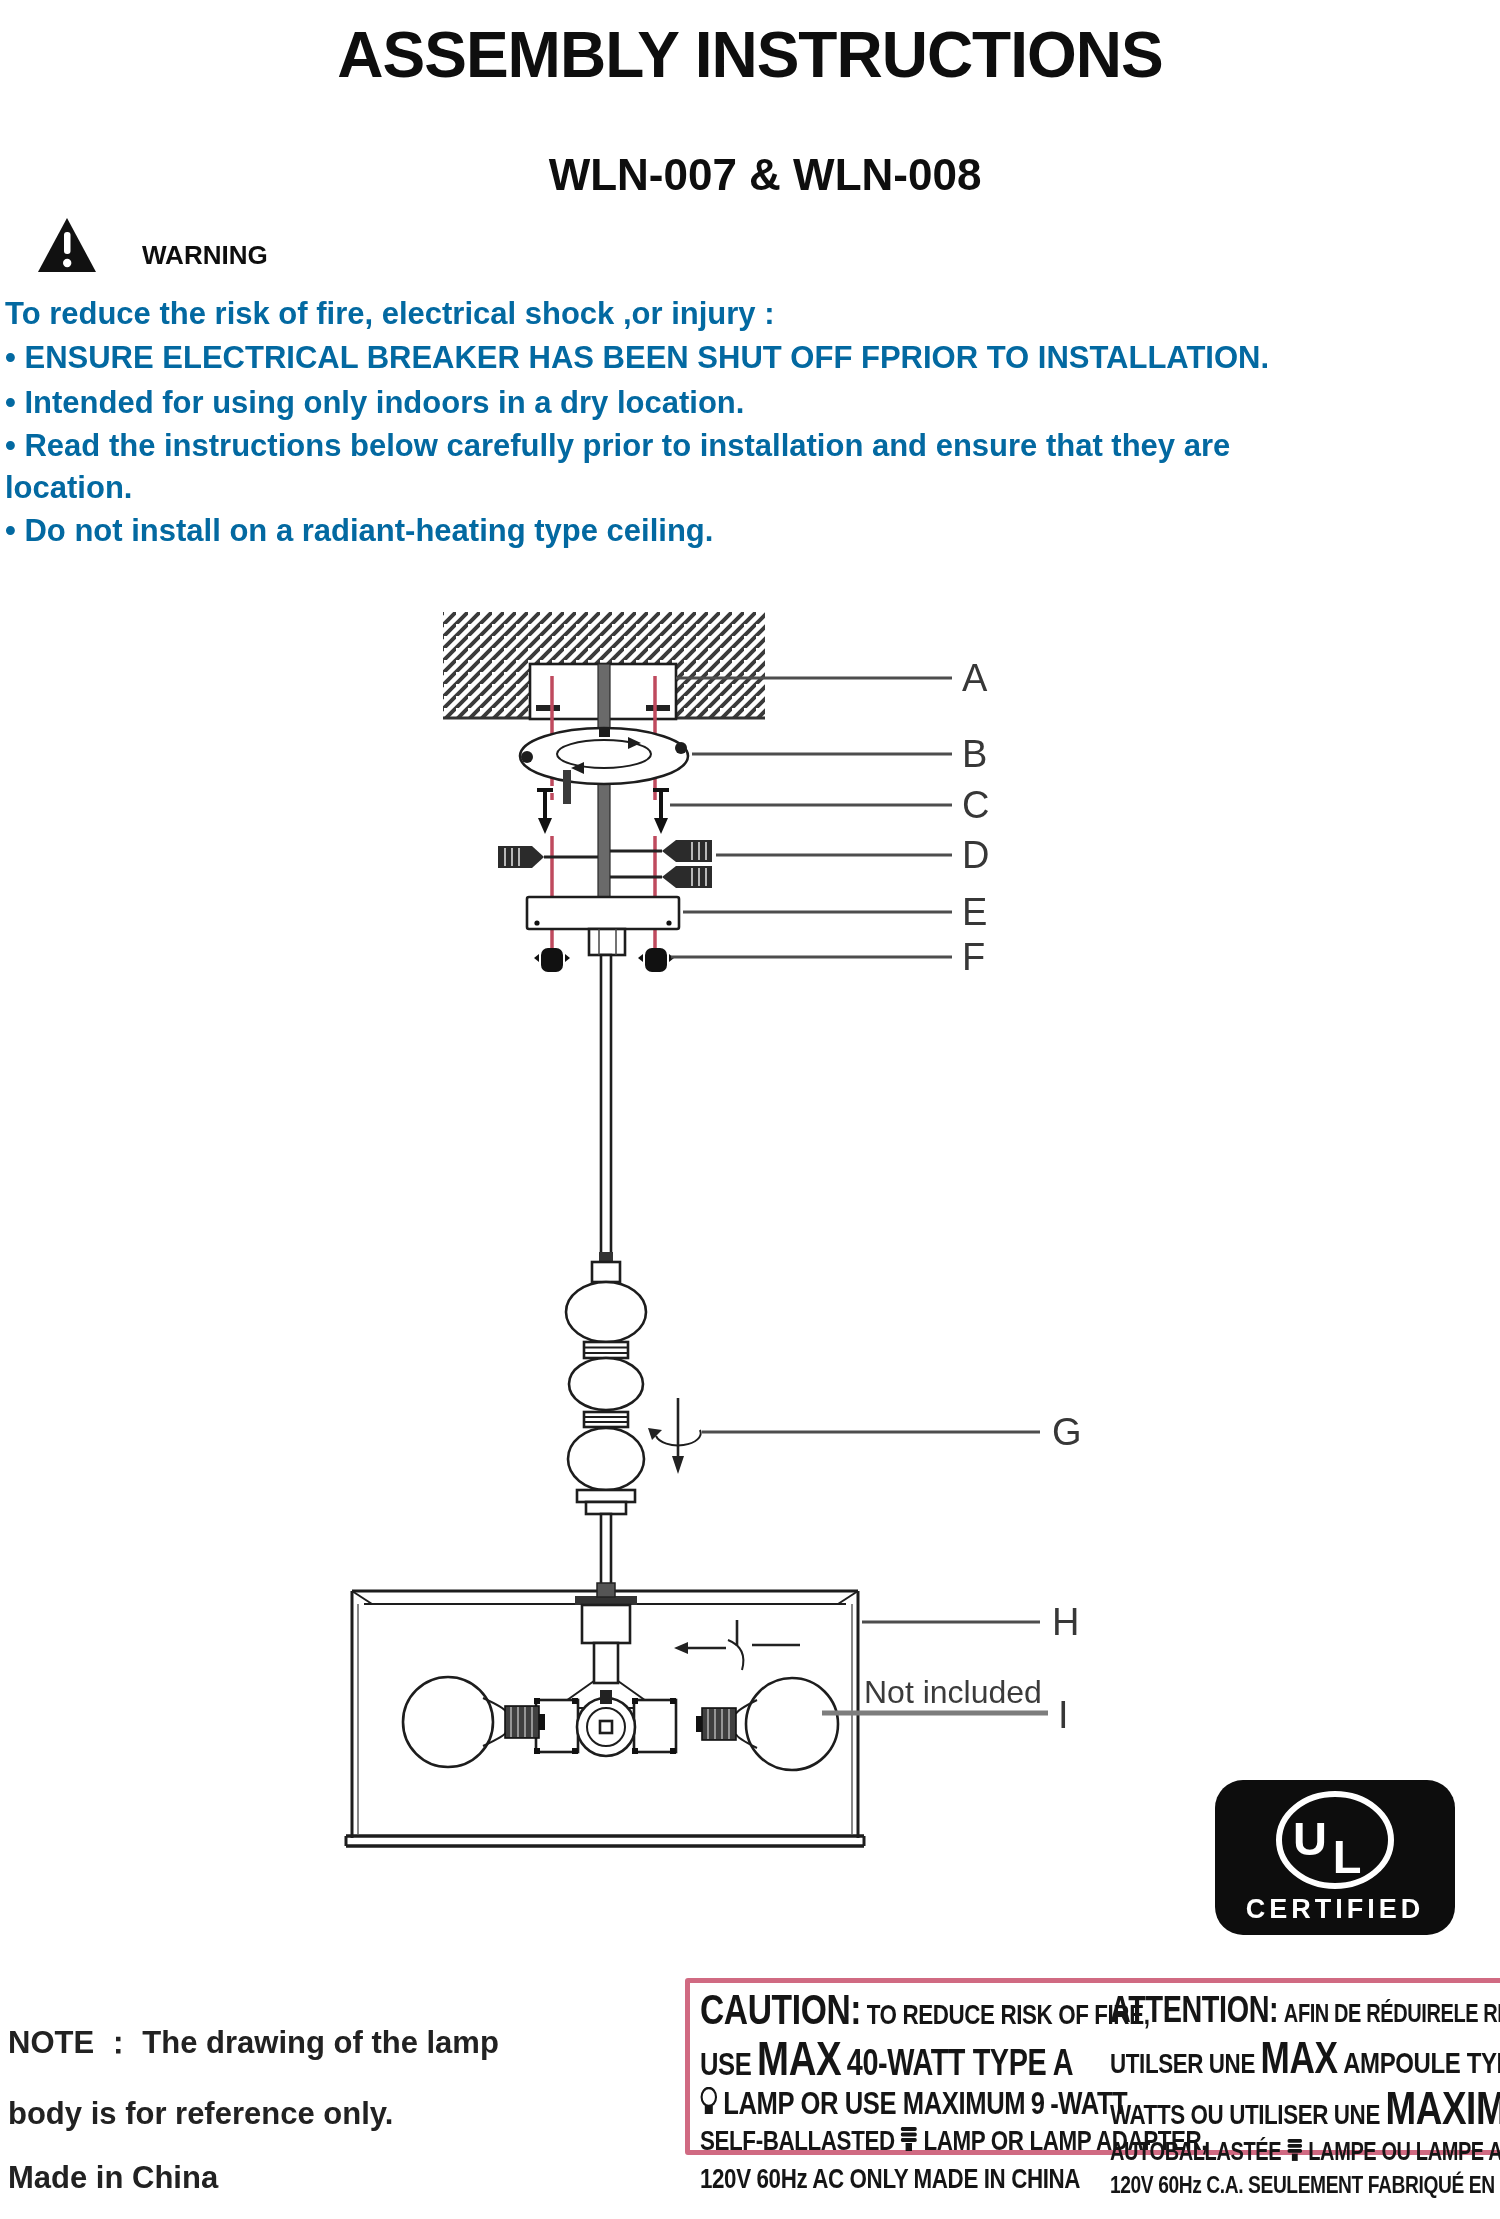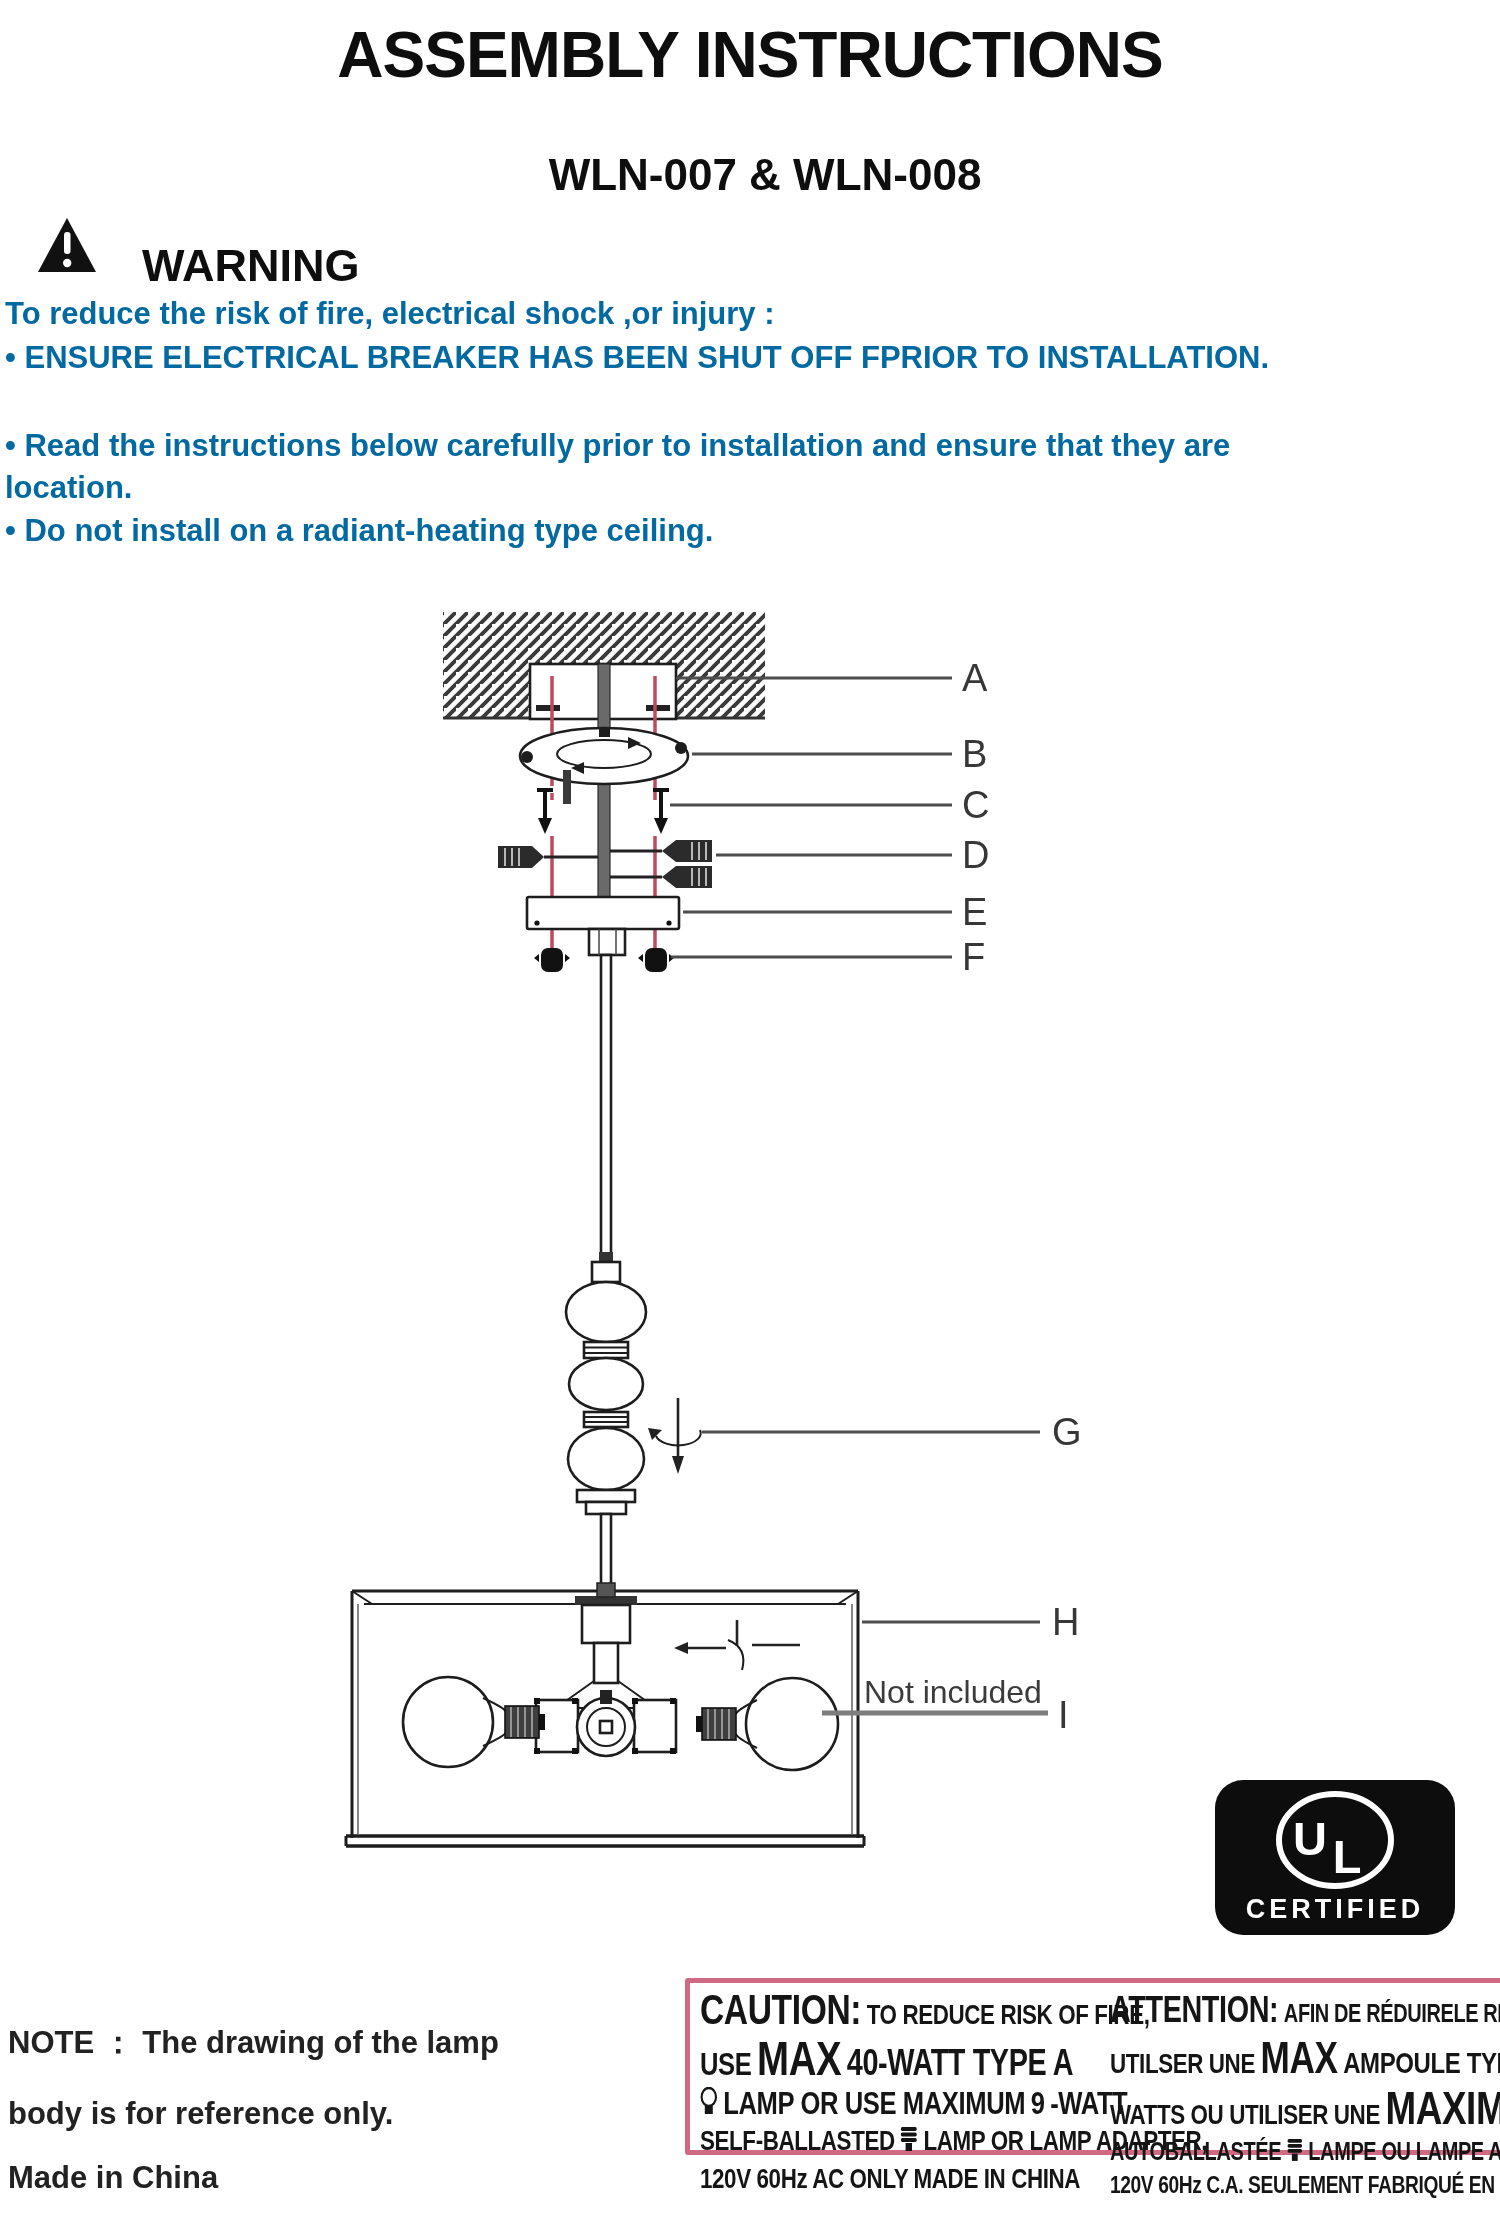--- a/index.html
+++ b/index.html
@@ -11,21 +11,21 @@
   .abs{position:absolute;}
   .title{
     top:18px; left:0; width:1500px; text-align:center;
     font-size:64px; font-weight:bold; letter-spacing:-1px; color:#0e0e0e;
   }
   .model{
     top:150px; left:0; width:1530px; text-align:center;
     font-size:44px; font-weight:bold; color:#0e0e0e;
   }
   .warn-head{
-    top:240px; left:142px; font-size:45px; font-weight:bold; color:#0e0e0e;
+    top:240px; left:142px; font-size:26px; font-weight:bold; color:#0e0e0e;
   }
   .warn-tri{ top:216px; left:36px; }
   .warn-line{
     left:5px; width:1480px; font-size:31px; font-weight:bold; color:#0369a1;
     white-space:nowrap;
   }
   .note-line{
     left:8px; font-size:31px; font-weight:bold; color:#222;
   }
   
@@ -66,20 +66,21 @@
     <svg width="62" height="60" viewBox="0 0 62 60">
       <polygon points="31,2 60,56 2,56" fill="#111"></polygon>
       <rect x="28" y="16" width="6.5" height="22" rx="3" fill="#fff"></rect>
       <circle cx="31.2" cy="47" r="4.2" fill="#fff"></circle>
     </svg>
   </div>
   <div class="abs warn-head">WARNING</div>
 
   <div class="abs warn-line" style="top:296px">To reduce the risk of fire, electrical shock ,or injury :</div>
   <div class="abs warn-line" style="top:340px">• ENSURE ELECTRICAL BREAKER HAS BEEN SHUT OFF FPRIOR TO INSTALLATION.</div>
+  <div class="abs warn-line" style="top:385px">• Intended for using only indoors in a dry location.</div>
   <div class="abs warn-line" style="top:428px">• Read the instructions below carefully prior to installation and ensure that they are</div>
   <div class="abs warn-line" style="top:470px">location.</div>
   <div class="abs warn-line" style="top:513px">• Do not install on a radiant-heating type ceiling.</div>
 
   <svg class="abs" style="top:560px; left:330px;" width="790" height="1340" viewBox="330 560 790 1340">
     <defs>
       <pattern id="hatch" width="12" height="12" patternUnits="userSpaceOnUse">
         <path d="M-2,14 L14,-2 M-2,26 L26,-2" stroke="#3a3a3a" stroke-width="4"></path>
       </pattern>
     </defs>

